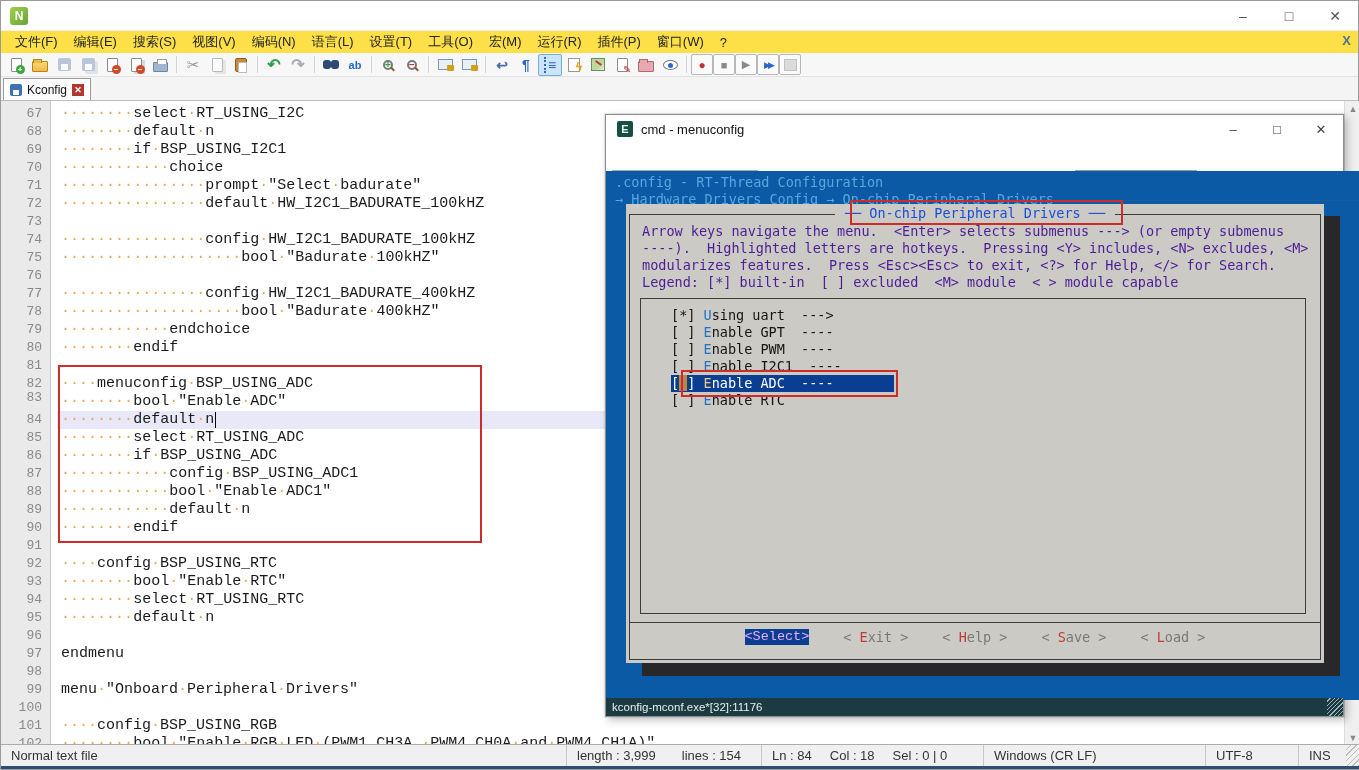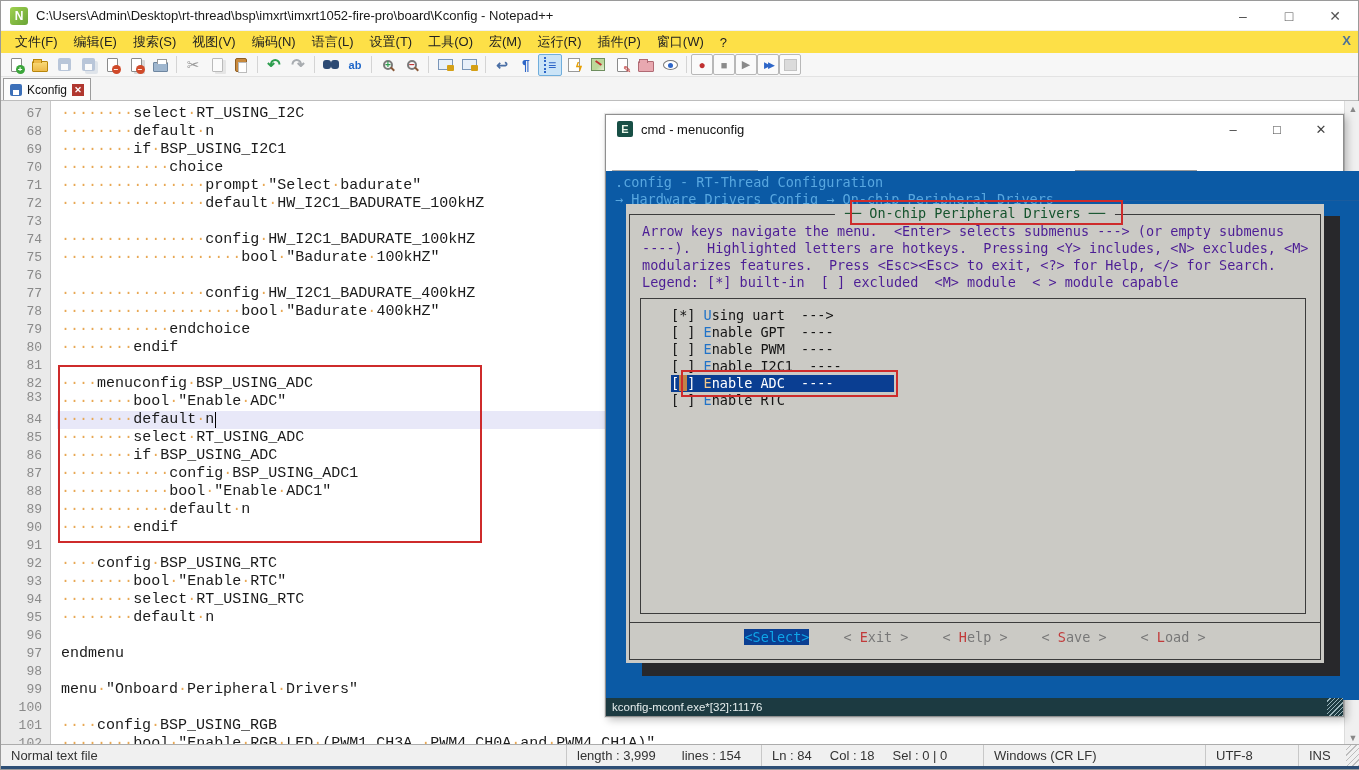--- a/index.html
+++ b/index.html
@@ -138,50 +138,49 @@
 
   .console { position:absolute; left:0; top:56px; width:791px; height:529px; background:#0b5aa5;
     font-family:"DejaVu Sans Mono", monospace; font-size:13.5px; overflow:hidden; }
   .con-line1 { position:absolute; left:9px; top:3px; color:#58a7e0; white-space:pre; }
   .con-line2 { position:absolute; left:9px; top:20px; right:4px; color:#58a7e0; display:flex; white-space:pre; }
   .con-line2 .fill { flex:1; border-top:1px solid #1a5c9e; margin:9px 2px 0 7px; }
   .dlg-shadow { position:absolute; left:36px; top:45px; width:698px; height:460px; background:#28282b; }
   .dialog { position:absolute; left:20px; top:33px; width:698px; height:459px; background:#cbcac5; }
   .dlg-border { position:absolute; left:3px; top:10px; right:3px; bottom:3px; border:1px solid #3c3c3c; }
   .dlg-title { position:absolute; top:1px; left:50%; transform:translateX(-50%); background:#cbcac5;
-    color:#14532d; padding:0 10px; white-space:pre; }
+    color:#1d4ed8; padding:0 10px; white-space:pre; }
   .dlg-help { position:absolute; left:16px; top:19px; color:#4c1d95; line-height:17px; white-space:pre; }
   .listbox { position:absolute; left:14px; top:94px; width:666px; height:316px; border:1px solid #3c3c3c; }
   .mc-item { position:absolute; left:30px; height:17px; line-height:17px; color:#141414; white-space:pre; }
   .mc-item .hk { color:#2173c8; }
   .mc-item.sel { background:#0a3e92; color:#fff; padding-right:60px; }
   .mc-item.sel .hk { color:#f2c98c; }
   .mc-item .cur { background:#c08448; color:#c08448; }
   .dlg-sep { position:absolute; left:3px; right:3px; top:418px; border-top:1px solid #3c3c3c; }
   .dlg-buttons { position:absolute; left:0; top:425px; width:100%; display:flex; justify-content:center; gap:34px; }
   .dlg-btn { color:#787878; white-space:pre; }
   .dlg-btn .hk { color:#c23a3a; }
-  .dlg-btn.sel { background:#0a3e92; color:#0ea5e9; }
+  .dlg-btn.sel { background:#0a3e92; color:#f0abfc;font-family:Liberation Mono, monospace; }
   .cw-status { position:absolute; left:0; bottom:0; width:737px; height:18px; background:#1c3a41;
     color:#e6eeee; font-size:11.5px; display:flex; align-items:center; font-family:"Liberation Sans",sans-serif; }
   .cw-status-left { padding-left:6px; flex:1; }
   .cw-status-seg { padding:0 7px; border-left:1px solid #10262b; height:100%; display:flex; align-items:center; white-space:nowrap; }
   .cw-grip { width:16px; height:100%; background:repeating-linear-gradient(135deg, transparent 0 2px, #9ab4ba 2px 3px); }
 
   
   .ann { position:absolute; border:2px solid #ce2b2b; z-index:50; pointer-events:none; }
 </style>
 </head>
 <body>
 
 <div class="screen">
 
   <div class="titlebar">
     <div class="npp-icon">N</div>
-    <div class="title-text">C:\Users\Admin\Desktop\rt-thread\bsp\imxrt\imxrt1052-fire-pro\board\Kconfig - Notepad++</div>
     <div class="tb-btns">
       <div class="tb-btn">–</div>
       <div class="tb-btn">□</div>
       <div class="tb-btn">✕</div>
     </div>
   </div>
 
   <div class="menubar" id="menubar">
     <div class="menu-item">文件(F)</div>
       <div class="menu-item">编辑(E)</div>

